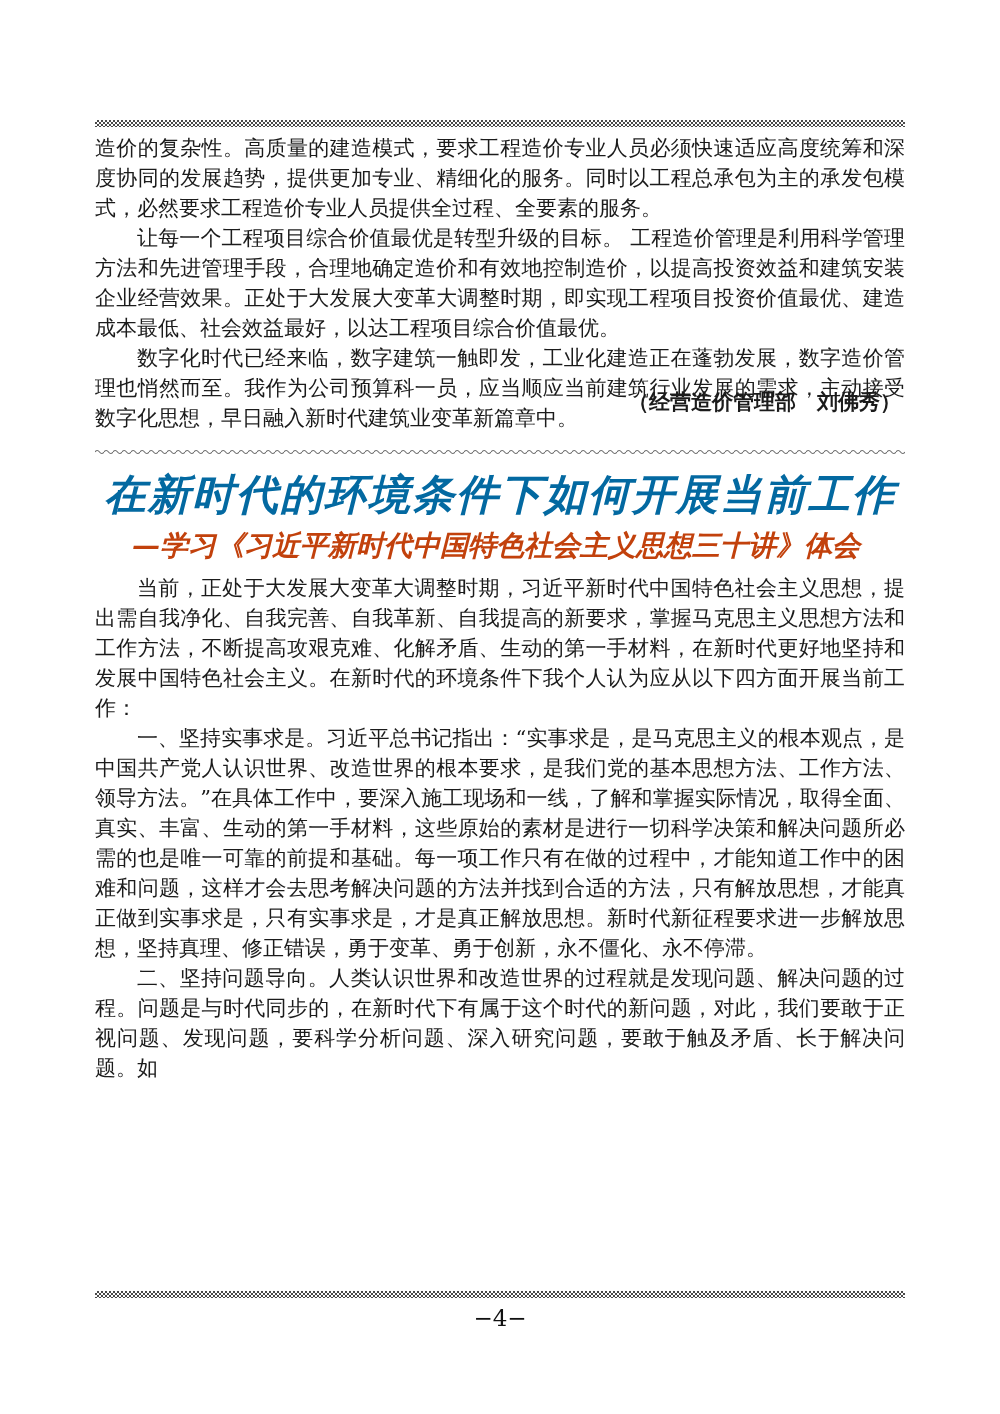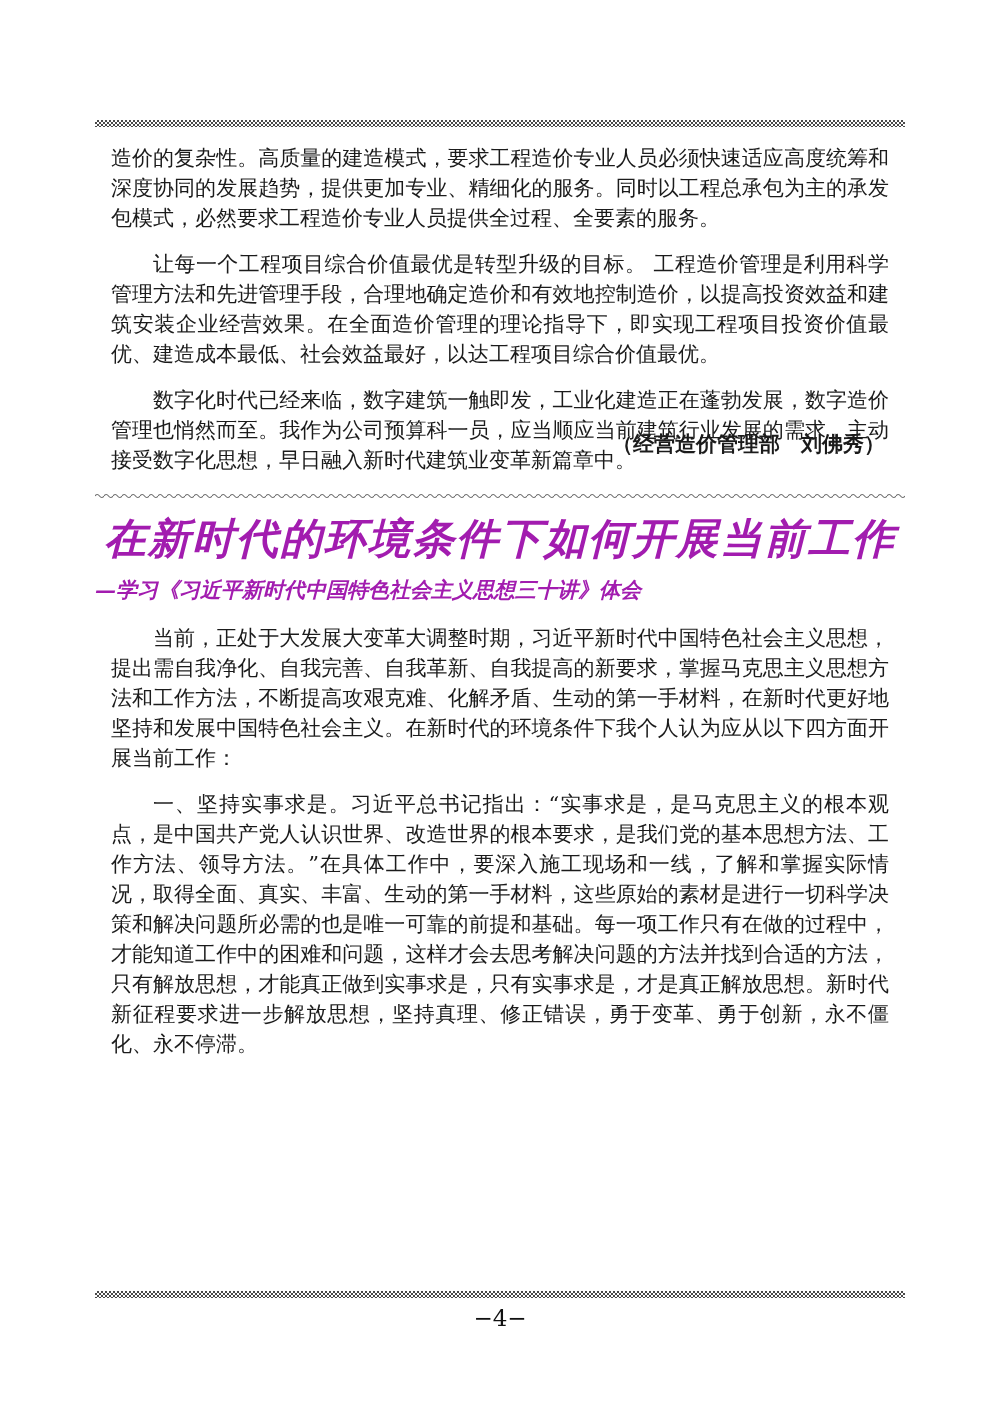--- a/index.html
+++ b/index.html
@@ -10,42 +10,42 @@
     overflow:hidden;
     font-family:"DejaVu Serif","Liberation Serif",serif;
     color:#1b1b1b;
   }
   .inner{position:absolute;left:95px;top:120px;width:810px;}
   .checker{
     height:7px;
     background:repeating-conic-gradient(#4a4a4a 0% 25%, #ffffff 0% 50%) 0 0/4px 4px;
   }
   .bodytext{font-size:21px;line-height:30px;text-align:justify;}
-  .bodytext p{margin:16px;}
+  .bodytext p{margin:0;}
   .indent{text-indent:2em;}
   .para-sig{position:relative;font-family:Liberation Serif, serif;}
   .sig{
     position:absolute;right:4px;bottom:16px;
     font-weight:bold;font-style:normal;
   }
   .wavy{display:block;margin-top:14px;}
   .title{
     margin:12px 0 0 0;
     text-align:center;
     font-size:42px;line-height:56px;
     font-weight:900;font-style:italic;
     letter-spacing:2px;
-    color:#a21caf;
+    color:#0369a1;
   }
   .subtitle{
     margin:6px 8px 0 0;
-    text-align:left;
-    font-size:21px;line-height:34px;
+    text-align:center;
+    font-size:28px;line-height:34px;
     font-weight:bold;font-style:italic;
-    color:#a21caf;
+    color:#c2410c;
   }
   .article2{margin-top:10px;}
   .heading{font-weight:normal;}
   .border-bottom{position:absolute;left:95px;top:1291px;width:810px;}
   .pagenum{
     position:absolute;left:0;top:1303px;width:100%;
     text-align:center;
     font-size:23px;line-height:30px;
     color:#111;
   }
@@ -53,21 +53,21 @@
 </head>
 <body>
 
 <div class="page">
   <div class="inner">
 
     <div class="checker"></div>
 
     <div class="bodytext" style="margin-top:6px;">
       <p>造价的复杂性。高质量的建造模式，要求工程造价专业人员必须快速适应高度统筹和深度协同的发展趋势，提供更加专业、精细化的服务。同时以工程总承包为主的承发包模式，必然要求工程造价专业人员提供全过程、全要素的服务。</p>
-      <p class="indent">让每一个工程项目综合价值最优是转型升级的目标。 工程造价管理是利用科学管理方法和先进管理手段，合理地确定造价和有效地控制造价，以提高投资效益和建筑安装企业经营效果。在全面造价管理的理论指导下，即实现工程项目投资价值最优、建造成本最低、社会效益最好，以达工程项目综合价值最优。</p>
+      <p class="indent">让每一个工程项目综合价值最优是转型升级的目标。 工程造价管理是利用科学管理方法和先进管理手段，合理地确定造价和有效地控制造价，以提高投资效益和建筑安装企业经营效果。正处于大发展大变革大调整时期，即实现工程项目投资价值最优、建造成本最低、社会效益最好，以达工程项目综合价值最优。</p>
       <p class="indent para-sig">
         <span>数字化时代已经来临，数字建筑一触即发，工业化建造正在蓬勃发展，数字造价管理也悄然而至。我作为公司预算科一员，应当顺应当前建筑行业发展的需求，主动接受数字化思想，早日融入新时代建筑业变革新篇章中。</span>
         <b class="sig">（经营造价管理部　刘佛秀）</b>
       </p>
     </div>
 
     <svg class="wavy" width="810" height="8" xmlns="http://www.w3.org/2000/svg">
       <defs>
         <pattern id="wv" width="9" height="8" patternUnits="userSpaceOnUse">
           <path d="M0 5 Q 2.25 2 4.5 5 T 9 5" fill="none" stroke="#6e6e6e" stroke-width="1.2"></path>
@@ -77,19 +77,22 @@
     </svg>
 
     <h1 class="title">在新时代的环境条件下如何开展当前工作</h1>
     <h2 class="subtitle">—学习《习近平新时代中国特色社会主义思想三十讲》体会</h2>
 
     <div class="bodytext article2">
       <p class="indent">当前，正处于大发展大变革大调整时期，习近平新时代中国特色社会主义思想，提出需自我净化、自我完善、自我革新、自我提高的新要求，掌握马克思主义思想方法和工作方法，不断提高攻艰克难、化解矛盾、生动的第一手材料，在新时代更好地坚持和发展中国特色社会主义。在新时代的环境条件下我个人认为应从以下四方面开展当前工作：</p>
       <p class="indent">
         <b class="heading">一、坚持实事求是。</b><span>习近平总书记指出：“实事求是，是马克思主义的根本观点，是中国共产党人认识世界、改造世界的根本要求，是我们党的基本思想方法、工作方法、领导方法。”在具体工作中，要深入施工现场和一线，了解和掌握实际情况，取得全面、真实、丰富、生动的第一手材料，这些原始的素材是进行一切科学决策和解决问题所必需的也是唯一可靠的前提和基础。每一项工作只有在做的过程中，才能知道工作中的困难和问题，这样才会去思考解决问题的方法并找到合适的方法，只有解放思想，才能真正做到实事求是，只有实事求是，才是真正解放思想。新时代新征程要求进一步解放思想，坚持真理、修正错误，勇于变革、勇于创新，永不僵化、永不停滞。</span>
       </p>
+      <p class="indent">
+        <b class="heading">二、坚持问题导向。</b><span>人类认识世界和改造世界的过程就是发现问题、解决问题的过程。问题是与时代同步的，在新时代下有属于这个时代的新问题，对此，我们要敢于正视问题、发现问题，要科学分析问题、深入研究问题，要敢于触及矛盾、长于解决问题。如</span>
+      </p>
     </div>
 
   </div>
 
   <div class="checker border-bottom"></div>
   <div class="pagenum">−4−</div>
 </div>
 
 </body></html>

